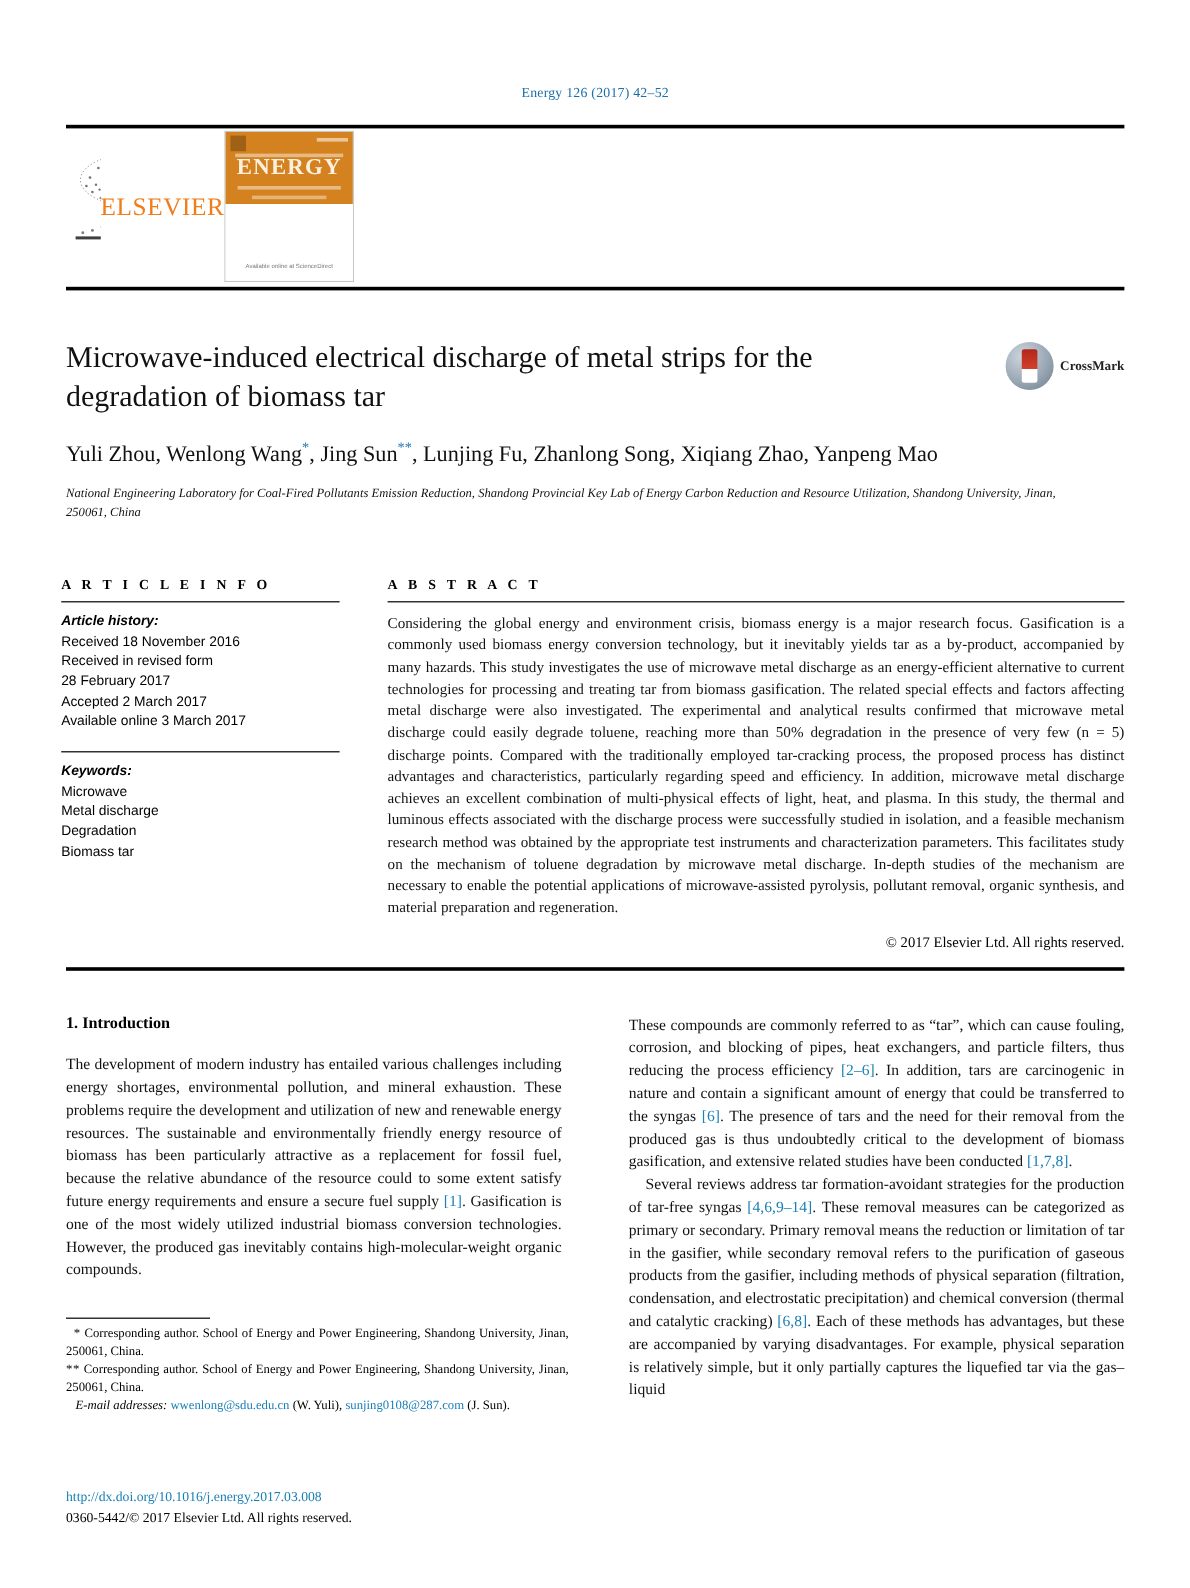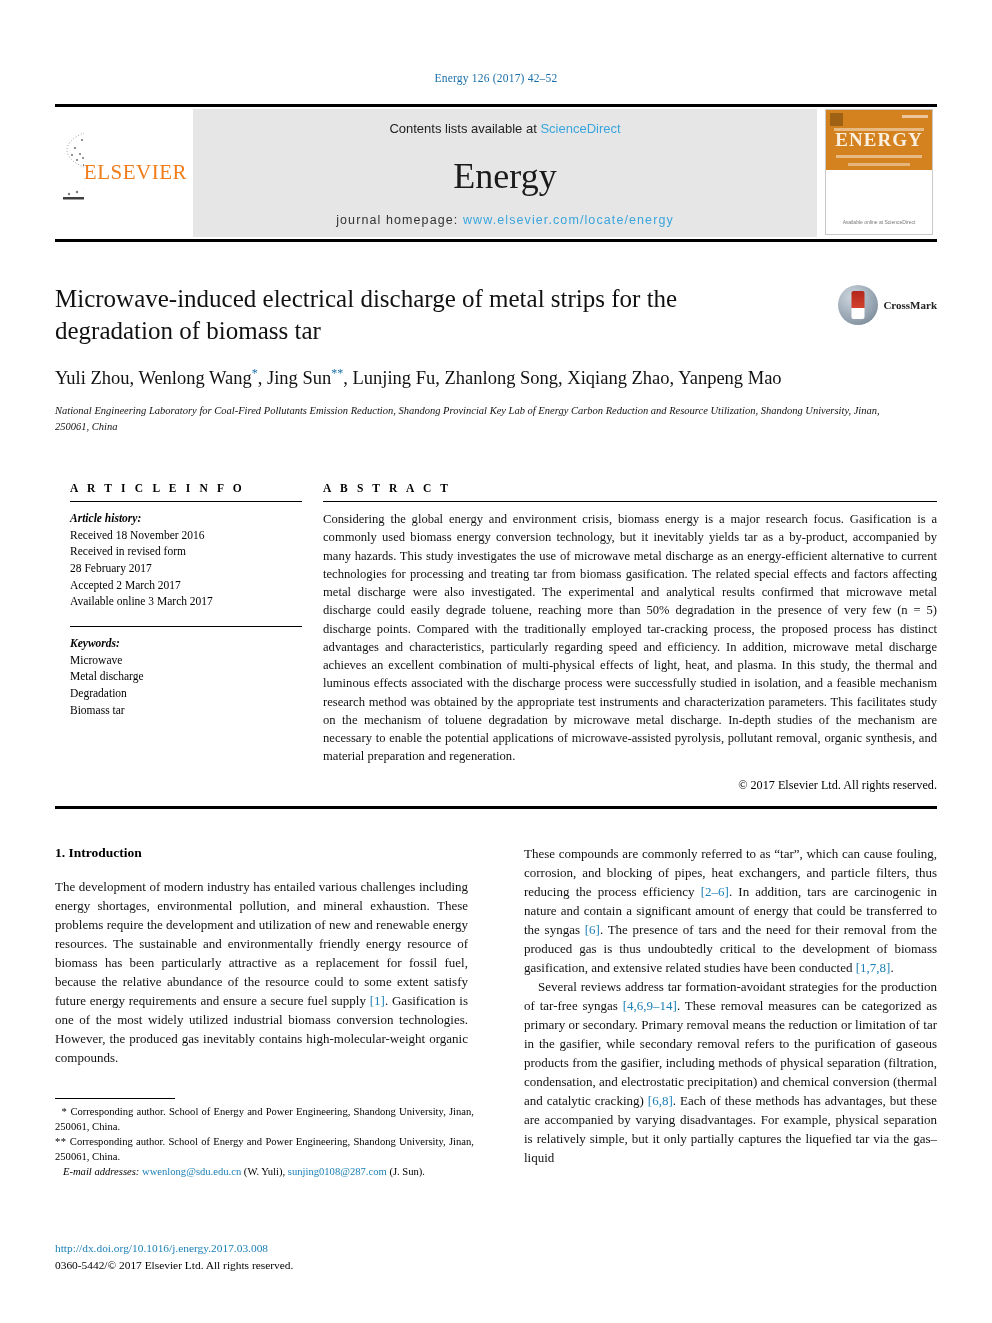--- a/index.html
+++ b/index.html
@@ -272,37 +272,37 @@
   }
   .cm-text {
     font-family: "Liberation Serif", serif;
     font-weight: bold;
     font-size: 11px;
     color: #222;
   }
   .infocol {
     position: absolute;
     top: 482px;
-    left: 70px;
+    left: 51px;
     width: 232px;
   }
   .secthead {
     font-family: "Liberation Serif", serif;
     font-weight: bold;
     font-size: 11.5px;
     letter-spacing: 3.2px;
   }
   .infocol .hr,
   .abscol .hr {
     height: 1px;
     background: #000;
     margin: 7px 0 8px 0;
   }
   .info-block {
-    font-family: Liberation Serif, serif;
+    font-family: Liberation Sans, sans-serif;
     font-size: 11.5px;
     line-height: 1.45;
   }
   .info-block .lead {
     font-style: italic;
     font-weight: bold;
   }
   .kw-gap {
     height: 1px;
     background: #000;
@@ -493,29 +493,20 @@
                 <circle cx="94" cy="69" r="1.2"></circle>
                   <circle cx="14" cy="70" r="1.2"></circle>
                   <circle cx="100" cy="71" r="1.2"></circle>
               </g>
             </g>
           </svg>
         </div>
         <div class="elsevier-word">ELSEVIER</div>
       </div>
 
-      <div class="mast-center">
-        <div class="contents-line">
-          <span>Contents lists available at </span><span class="sd">ScienceDirect</span>
-        </div>
-        <div class="journal-name">Energy</div>
-        <div class="homepage-line">
-          <span>journal homepage: </span><span class="url">www.elsevier.com/locate/energy</span>
-        </div>
-      </div>
 
       <div class="mast-right">
         <div class="cover">
           <div class="cover-top">
             <span class="cover-mini"></span>
             <span class="cover-hdr-bits"></span>
             <span class="cover-strip"></span>
             <span class="cover-energy">ENERGY</span>
             <span class="cover-strip2"></span>
             <span class="cover-strip3"></span>

